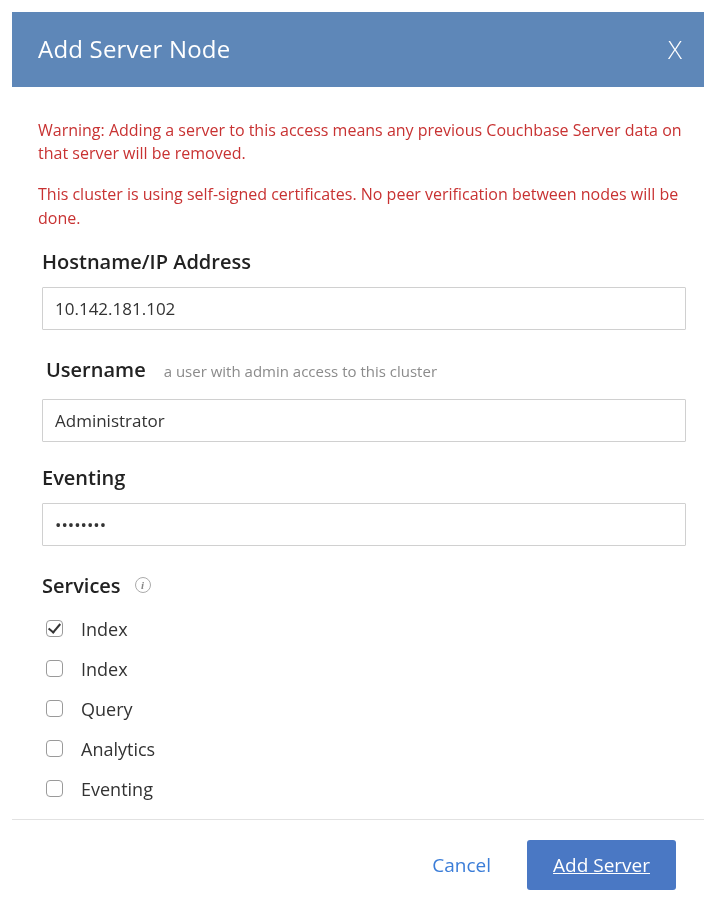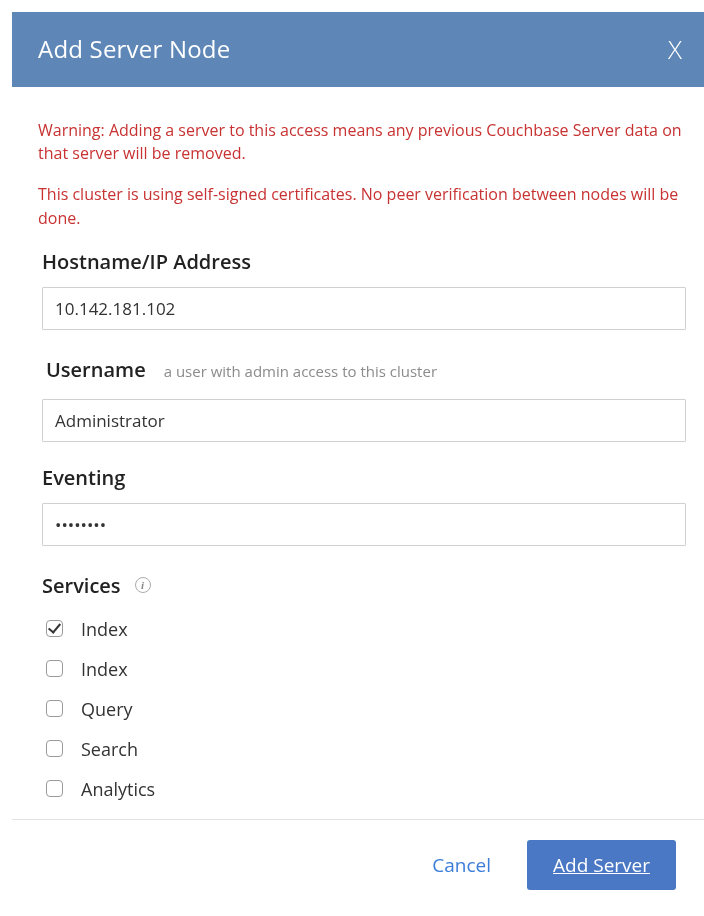--- a/index.html
+++ b/index.html
@@ -190,24 +190,20 @@
     <label class="chk-row">
       <span class="chk"></span>
       <span>Index</span>
     </label>
     <label class="chk-row">
       <span class="chk"></span>
       <span>Query</span>
     </label>
     <label class="chk-row">
       <span class="chk"></span>
-      <span>Search</span>
-    </label>
-    <label class="chk-row">
-      <span class="chk"></span>
       <span>Analytics</span>
     </label>
     <label class="chk-row">
       <span class="chk"></span>
       <span>Eventing</span>
     </label>
     <label class="chk-row">
       <span class="chk"></span>
       <span>Backup</span>
     </label>

